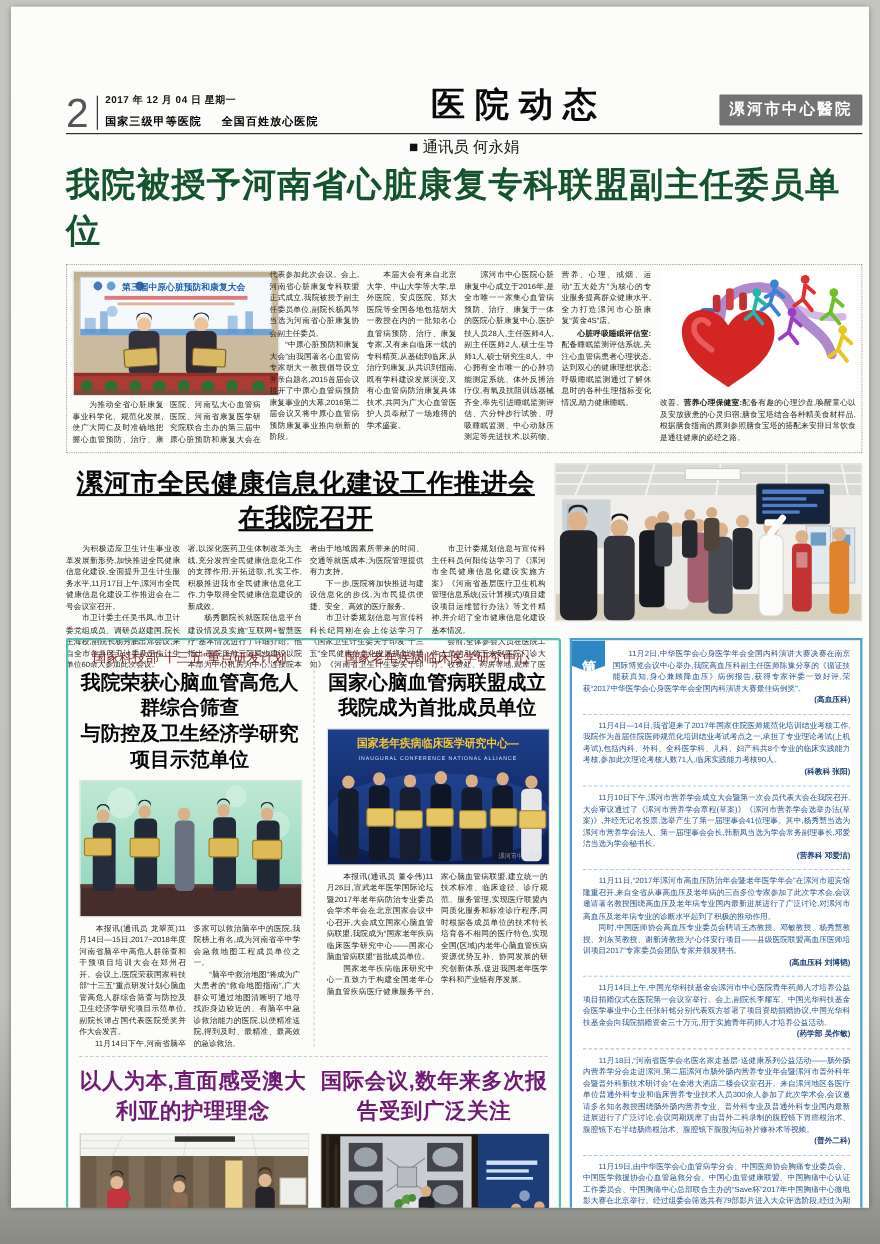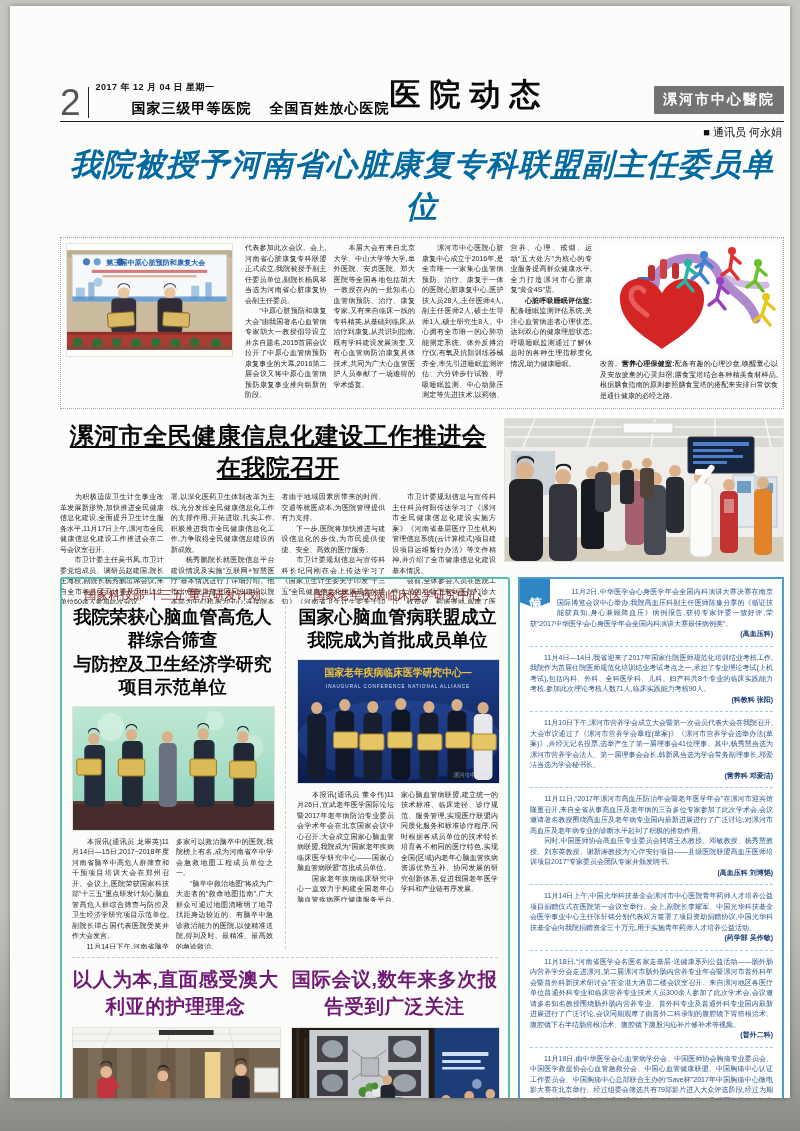--- a/index.html
+++ b/index.html
@@ -12,30 +12,30 @@
   .paper{
     position:absolute;left:10px;top:6px;width:780px;height:1092px;
     background:#fcfcfa;box-shadow:0 0 5px rgba(0,0,0,.35);
     box-sizing:border-box;padding:68px 6px 0 50px;overflow:hidden;
   }
   
   .masthead{display:flex;align-items:flex-end;}
   .pagenum{font-size:37px;color:#555;line-height:.85;padding-right:7px;margin-right:7px;border-right:1.5px solid #222;font-weight:400;}
   .mastinfo{display:flex;flex-direction:column;gap:6px;}
   .mastdate{font-size:9px;color:#111;font-weight:bold;letter-spacing:.5px;}
-  .mastslogans{font-size:14px;font-weight:900;color:#000;letter-spacing:1px;display:flex;gap:18px;margin-left:36px;}
-  .masttitle{flex:1;text-align:left;font-family:"Liberation Serif","DejaVu Serif",serif;font-size:31px;font-weight:900;letter-spacing:9px;color:#0a0a0a;padding-bottom:2px;}
+  .mastslogans{font-size:10px;font-weight:900;color:#000;letter-spacing:1px;display:flex;gap:18px;}
+  .masttitle{flex:1;text-align:center;font-family:"Liberation Serif","DejaVu Serif",serif;font-size:31px;font-weight:900;letter-spacing:9px;color:#0a0a0a;padding-bottom:2px;}
   .mastlogo{background:#737373;color:#fff;font-family:"Liberation Serif","DejaVu Serif",serif;font-size:14px;font-weight:bold;padding:5px 9px;letter-spacing:2px;margin-bottom:4px;border-radius:1px;}
   .mastrule{border:none;border-top:1.5px solid #1a1a1a;margin:3px 0 0;}
-  .byline1{text-align:right;font-size:11px;color:#111;margin:3px 2px 0;}
+  .byline1{text-align:center;font-size:14px;color:#111;margin:3px 2px 0;}
   
-  .headline1{font-size:31px;font-weight:900;color:#0369a1;text-align:center;margin:4px 0 9px;letter-spacing:1px;font-style:italic;}
+  .headline1{font-size:31px;font-weight:900;color:#14532d;margin:4px 0 9px;letter-spacing:1px;}
   
   .article1{display:flex;gap:8px;border:1px dotted #a5a5a5;padding:5px;height:172px;box-sizing:border-box;}
-  .a1-left{width:171px;flex:none;display:flex;flex-direction:row;gap:4px;}
+  .a1-left{width:171px;flex:none;display:flex;flex-direction:column;gap:4px;}
   .a1-under{display:flex;gap:6px;flex:1;overflow:hidden;}
   .a1-under div{flex:1;}
   .a1-mid{flex:1;column-count:4;column-gap:7px;overflow:hidden;height:160px;}
   .a1-right{width:178px;flex:none;display:flex;flex-direction:column;gap:4px;}
   .a1-rtext{flex:1;overflow:hidden;}
   .bodytext,.a1-under div,.a1-mid p,.a1-rtext{font-size:7px;line-height:1.5;color:#1d1d1d;text-align:justify;}
   .a1-mid p{margin:0;}
   .lead{font-weight:bold;}
   .pre{white-space:pre-line;}
   

